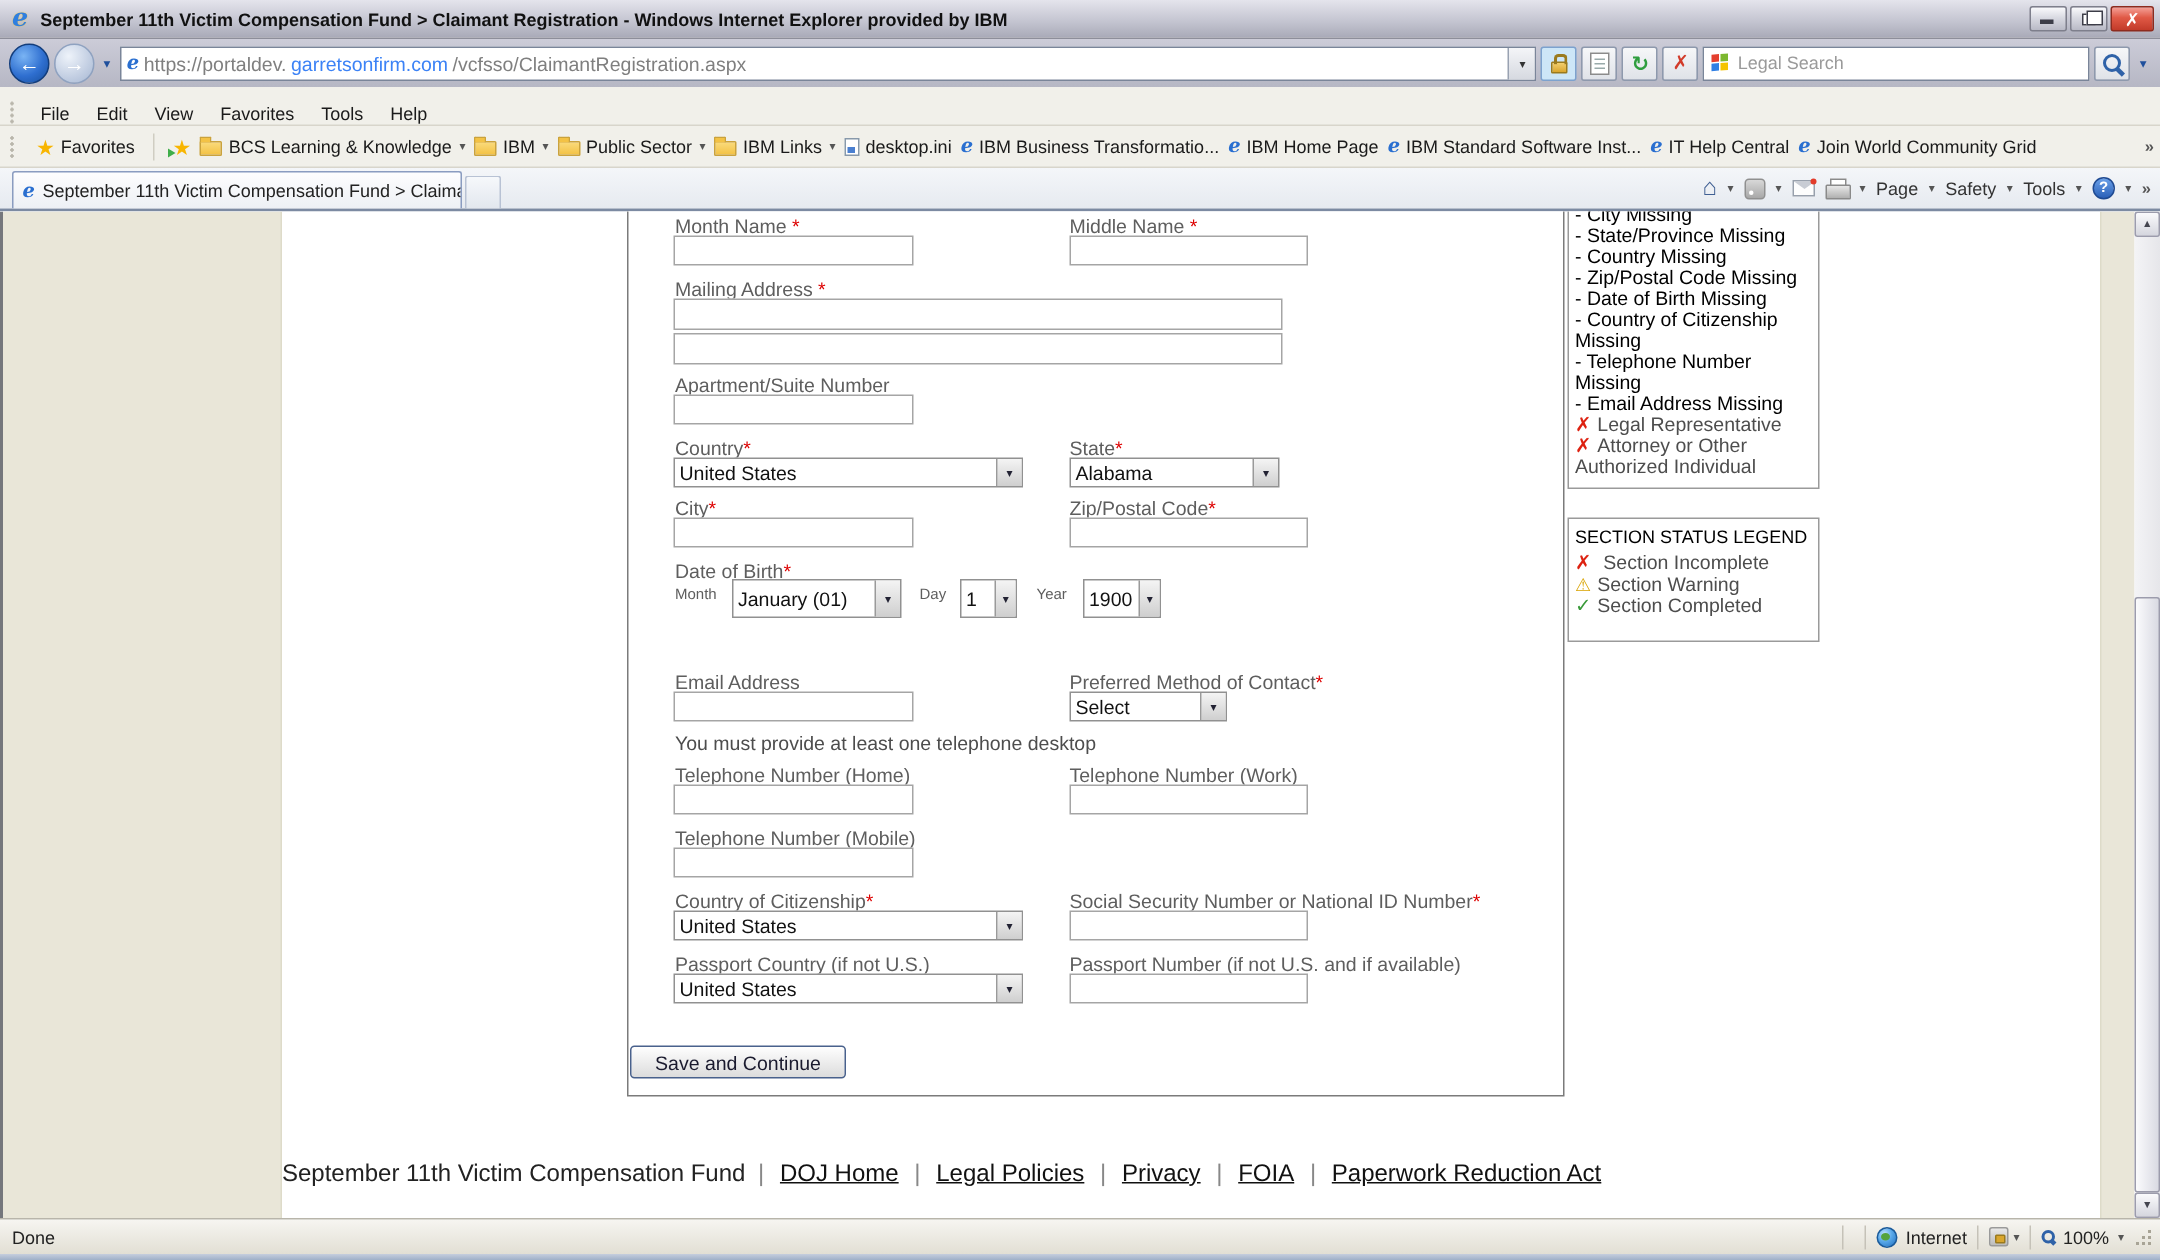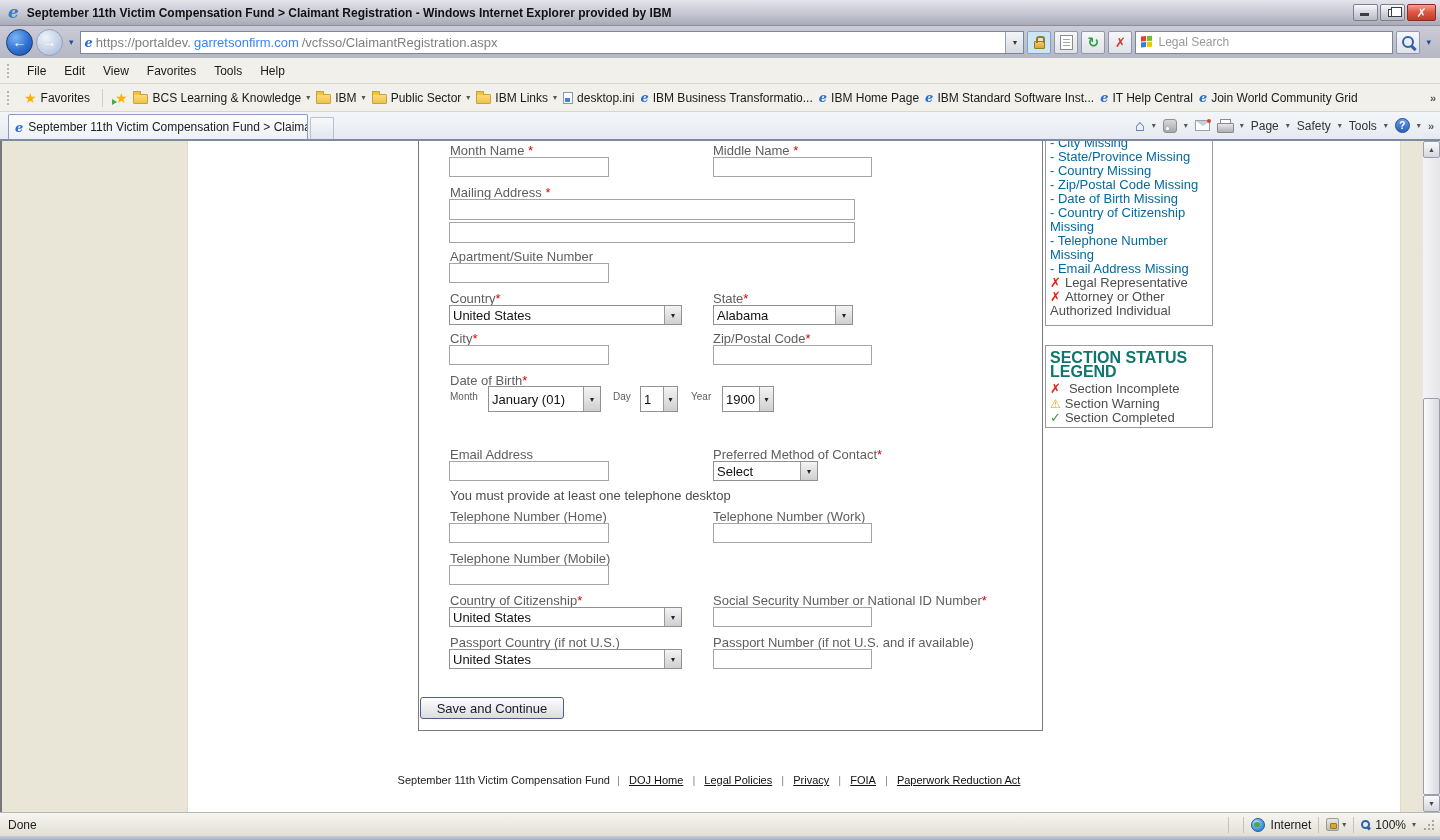--- a/index.html
+++ b/index.html
@@ -45,21 +45,21 @@
   .winflag i:nth-child(2){background:#7cb82f}
   .winflag i:nth-child(3){background:#2f7fe4}
   .winflag i:nth-child(4){background:#f5c400}
   .search-ph{font-size:12px;color:#9a9a9a}
   .mag{width:12px;height:12px;border:2px solid #2f62a8;border-radius:50%;position:relative}
   .mag::after{content:"";width:3px;height:6px;background:#2f62a8;position:absolute;right:-3px;bottom:-5px;transform:rotate(-45deg)}
   .mag.sm{width:9px;height:9px;border-width:2px}
   .mag.sm::after{height:4px;right:-2px;bottom:-3px}
 
   
-  #menurow{height:26px;background:#f1f0ea;border-bottom:1px solid #d8d5cb;display:flex;align-items:center;padding-left:6px}
+  #menurow{height:26px;background:#f1f0ea;border-bottom:1px solid #d8d5cb;display:flex;align-items:flex-end;padding-left:6px}
   .grip{width:4px;height:16px;margin-right:8px;background-image:radial-gradient(circle,#b9b6ab 1px,transparent 1.3px);background-size:4px 4px}
   .menuitem{font-size:12px;color:#1a1a1a;padding:0 9px}
   #favrow{height:28px;background:#f1f0ea;border-bottom:1px solid #d8d5cb;display:flex;align-items:center;padding-left:6px;gap:6px}
   .star{color:#f8b500;font-size:14px;line-height:14px}
   .favlabel{font-size:12px;color:#1a1a1a}
   .vsep{width:1px;height:18px;background:#d0cdc2;margin:0 6px}
   .addstar{position:relative}
   .addstar::after{content:"";position:absolute;left:-3px;bottom:0;border-top:3px solid transparent;border-bottom:3px solid transparent;border-left:5px solid #3fae49}
   .folder{width:15px;height:10px;background:linear-gradient(#fada7a,#f3c245);border:1px solid #caa23c;border-radius:1px;position:relative;margin-top:3px}
   .folder::before{content:"";position:absolute;top:-4px;left:-1px;width:6px;height:3px;background:#f3c245;border:1px solid #caa23c;border-bottom:none;border-radius:1px 1px 0 0}
@@ -91,41 +91,41 @@
 
   
   #viewport{position:relative;height:671px;background:#fff;overflow:hidden}
   #winborder-left{position:absolute;left:0;top:0;width:2px;height:100%;background:#75777c}
   .beige{position:absolute;top:0;height:100%;background:#e9e6d8}
   #beige-left{left:2px;width:186px;border-right:1px solid #dedbc9}
   #beige-right{left:1400px;width:23px;border-left:1px solid #dedbc9}
   #formbox{position:absolute;left:418px;top:-8px;width:625px;height:598px;border:1px solid #7b7b7b;background:#fff}
   #sidebox1{position:absolute;left:1045px;top:-22px;width:168px;height:207px;border:1px solid #9a9a9a;background:#fff;padding:16px 4px 0 4px;overflow:hidden}
   #sidebox2{position:absolute;left:1045px;top:204px;width:168px;height:83px;border:1px solid #9a9a9a;background:#fff;padding:5px 4px}
-  .miss{font-size:13px;line-height:14px;color:#0369a1}
+  .miss{font-size:13px;line-height:14px;color:#000000}
   .xrow{font-size:13px;line-height:14px;color:#4d4d4d}
   .xmark{color:#dd2211;font-weight:bold;margin-right:4px}
-  .legend-title{font-size:16px;font-weight:bold;color:#0f766e;line-height:14px;margin-bottom:3px}
+  .legend-title{font-size:12px;font-weight:normal;color:#000000;line-height:14px;margin-bottom:3px}
   .legend-row{font-size:13px;line-height:14.5px;color:#4d4d4d;display:flex;align-items:center;gap:4px}
   .warnmark{color:#d9a300;font-size:12px;line-height:12px}
   .checkmark{color:#3a9a3a;font-weight:bold}
 
   
   .lbl{position:absolute;font-size:13px;color:#5e5e5e;white-space:nowrap}
   .req{color:#dd0000}
   .ti{position:absolute;height:20px;border:1px solid #a5a5a5;background:#fff;font:13px "Liberation Sans",sans-serif;padding:0 3px;outline:none}
   .sel{position:absolute;height:20px;border:1px solid #919191;background:#fff;display:flex;align-items:center;font-size:13px;color:#111;padding-left:3px}
   .sel .selbtn{margin-left:auto;width:17px;height:100%;background:linear-gradient(#f4f4f4,#cfcfcf);border-left:1px solid #9a9a9a;display:flex;align-items:center;justify-content:center;font-size:8px;color:#223}
   .sel.h19{height:26px}
   .smalllbl{position:absolute;font-size:10px;color:#5e5e5e;white-space:nowrap}
   .note{position:absolute;font-size:13px;color:#4d4d4d;white-space:nowrap}
   #savebtn{position:absolute;left:420px;top:556px;width:144px;height:22px;border:1px solid #49618c;border-radius:3px;background:linear-gradient(#fefefe,#dcdcdc);font:13px "Liberation Sans",sans-serif;color:#1a1a2e;cursor:pointer}
 
   
-  #pagefooter{position:absolute;left:188px;top:633px;width:1044px;text-align:center;font-size:11px;color:#222;white-space:nowrap}
+  #pagefooter{position:absolute;left:188px;top:633px;width:1044px;font-size:16px;color:#222;white-space:nowrap}
   #pagefooter a{color:#111;text-decoration:underline;margin:0 2px}
   .fsep{color:#888;margin:0 4px}
 
   
   #scrollbar{position:absolute;left:1423px;top:0;width:17px;height:100%;background:linear-gradient(90deg,#f4f4f6,#e6e6ea)}
   .sbtn{position:absolute;left:0;width:17px;height:17px;background:linear-gradient(#fafafc,#d5d6de);border:1px solid #9c9cac;border-radius:2px;display:flex;align-items:center;justify-content:center;font-size:7px;color:#44454f}
   #sb-up{top:0}
   #sb-down{bottom:0}
   #sb-thumb{position:absolute;left:0;top:257px;width:17px;height:397px;background:linear-gradient(90deg,#fbfbfd,#d9dae2);border:1px solid #9c9cac;border-radius:2px}
 

